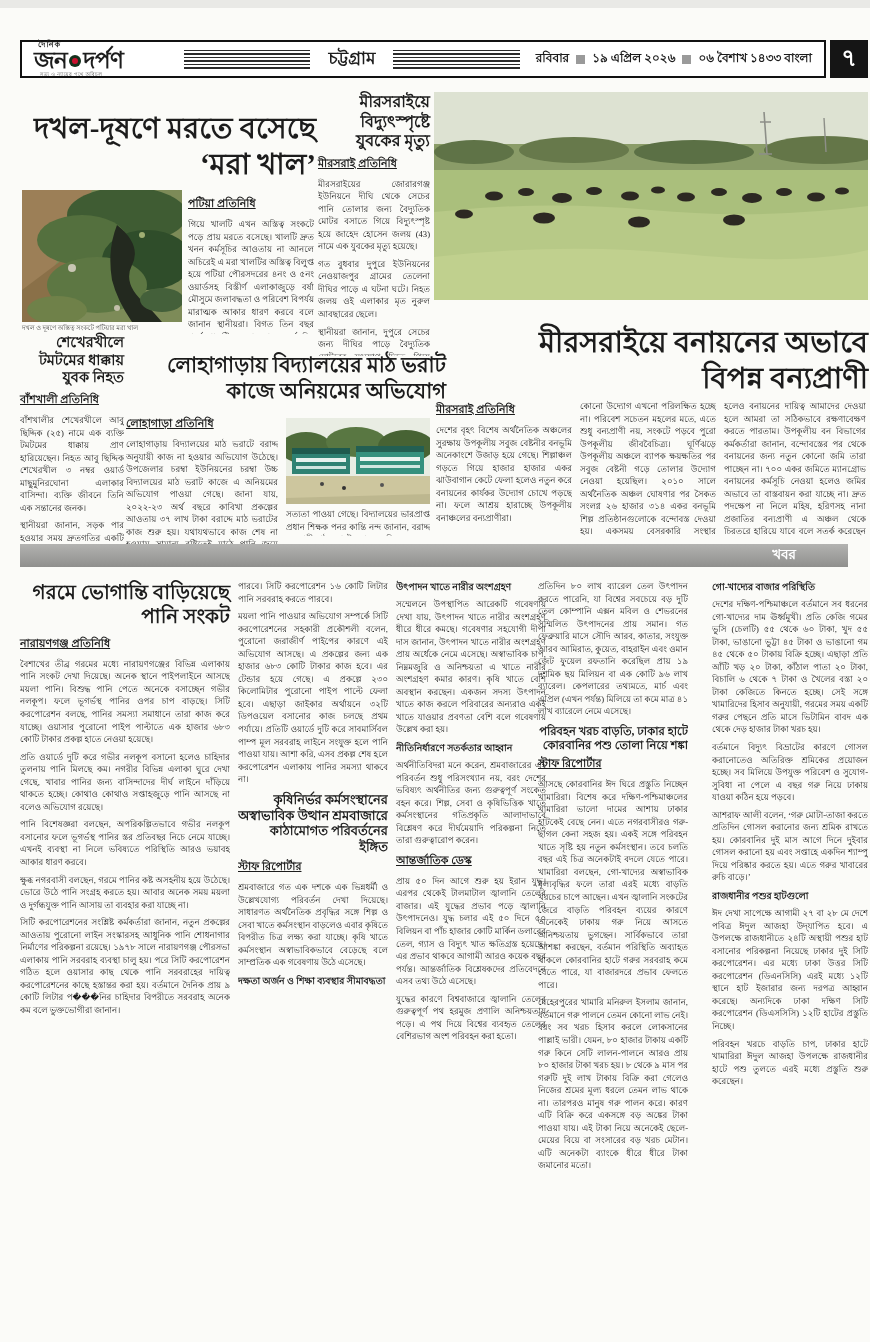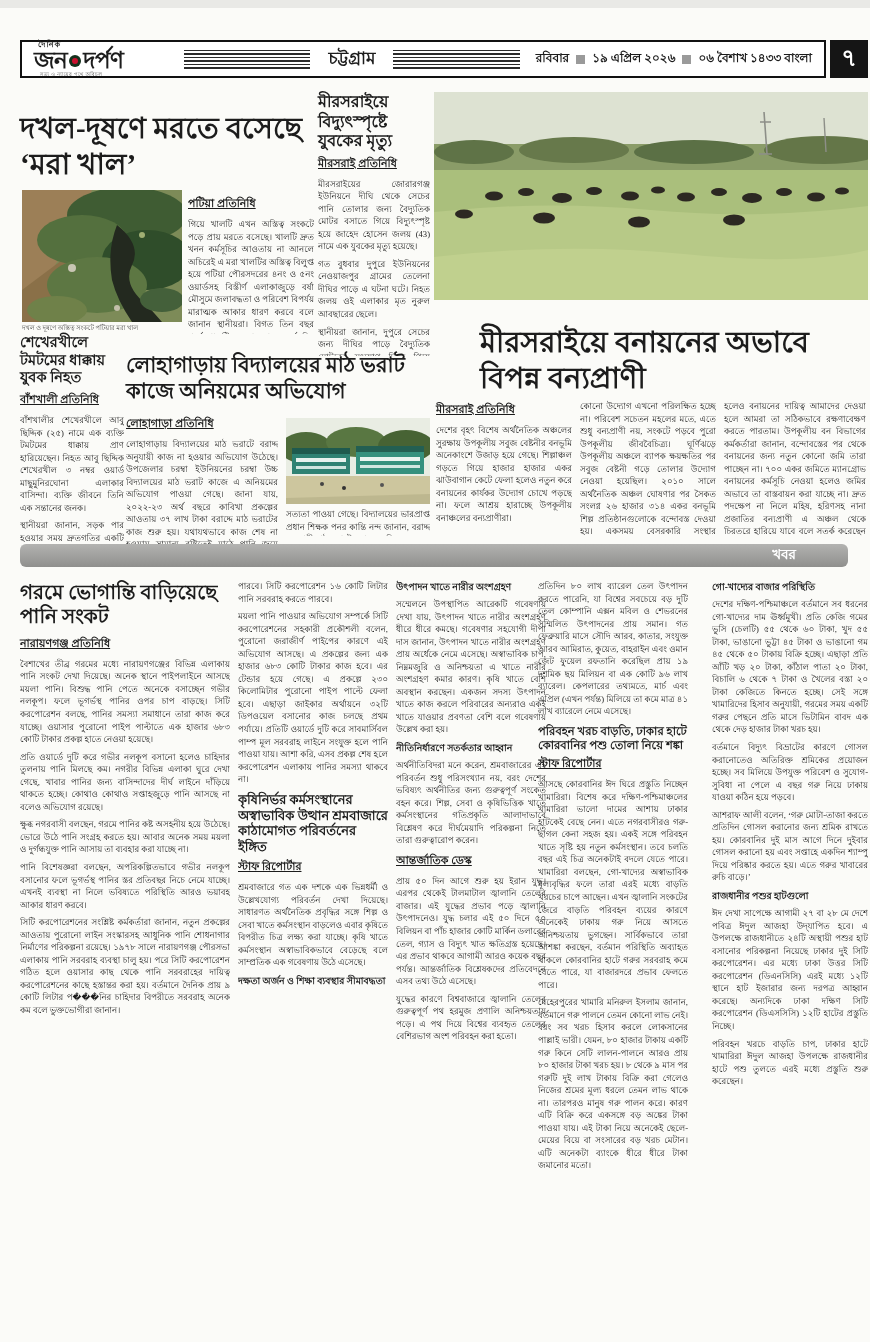--- a/index.html
+++ b/index.html
@@ -15,39 +15,39 @@
   .logo-emblem:after{content:"";position:absolute;left:3px;top:3px;width:6px;height:6px;border-radius:50%;background:#c8102e;}
   .logo-tagline{font-size:5px;color:#555;margin-left:6px;letter-spacing:.5px;}
   .rule-stack{display:flex;flex-direction:column;gap:2px;flex:1;}
   .rule-stack i{display:block;height:1.5px;background:#2b2b2b;}
   .edition{font-size:17px;font-weight:bold;white-space:nowrap;padding:0 8px;}
   .dateline{font-size:12px;font-weight:bold;white-space:nowrap;display:flex;align-items:center;gap:7px;padding-left:6px;}
   .sq{width:9px;height:9px;background:#9a9a9a;display:inline-block;}
   .pagenum{position:absolute;left:830px;top:32px;width:38px;height:38px;background:#151515;color:#fff;
            display:flex;align-items:center;justify-content:center;font-size:24px;font-weight:bold;}
   
-  .hl{font-weight:bold;text-align:left;line-height:1.22;}
+  .hl{font-weight:bold;text-align:right;line-height:1.22;}
   .byline{font-size:11px;font-weight:bold;text-decoration:underline;margin:3px 0 4px 0;}
   .bp{font-size:8.6px;line-height:1.46;text-align:justify;margin:0 0 5px 0;}
   .subhead{font-size:9.4px;font-weight:bold;margin:4px 0 3px 0;}
   .clip{overflow:hidden;}
   .abs{position:absolute;box-sizing:border-box;}
   .caption{font-size:6.5px;color:#444;line-height:1.2;}
   
   .hl-xl{font-size:29px;}
   .hl-lg{font-size:21px;}
   .hl-md{font-size:16px;}
   .hl-sm{font-size:14.5px;}
   .hl-xs{font-size:13px;}
   .hl-xxs{font-size:11.5px;}
   
   .section-bar{position:absolute;left:20px;top:536px;width:828px;height:23px;
                background:linear-gradient(180deg,#b3b3b1,#8f8f8d);display:flex;align-items:center;
                justify-content:flex-end;padding-right:52px;box-sizing:border-box;
-               color:#fff;font-weight:bold;font-size:13.5px;font-family:"Liberation Sans",sans-serif;border-radius:6px;}
+               color:#fff;font-weight:bold;font-size:13.5px;font-family:"Liberation Sans",sans-serif;}
   
   .photo{display:block;}
   svg{display:block;}
 </style>
 </head>
 <body>
 
 <div class="page">
 
   <div class="masthead">
@@ -218,22 +218,22 @@
   <div class="section-bar">
     <span>খবর</span>
   </div>
 
   <div class="abs" style="left:20px;top:572px;width:210px;">
     <h2 class="hl hl-lg" style="margin:0 0 6px 0;font-size:20px;">গরমে ভোগান্তি বাড়িয়েছে পানি সংকট</h2>
     <div class="byline">নারায়ণগঞ্জ প্রতিনিধি</div>
     <div class="clip" style="height:672px;">
         <p class="bp">বৈশাখের তীব্র গরমের মধ্যে নারায়ণগঞ্জের বিভিন্ন এলাকায় পানি সংকট দেখা দিয়েছে। অনেক স্থানে পাইপলাইনে আসছে ময়লা পানি। বিশুদ্ধ পানি পেতে অনেকে বসাচ্ছেন গভীর নলকূপ। ফলে ভূগর্ভস্থ পানির ওপর চাপ বাড়ছে। সিটি করপোরেশন বলছে, পানির সমস্যা সমাধানে তারা কাজ করে যাচ্ছে। ওয়াসার পুরোনো পাইপ পাল্টাতে এক হাজার ৬৮৩ কোটি টাকার প্রকল্প হাতে নেওয়া হয়েছে।</p>
         <p class="bp">প্রতি ওয়ার্ডে দুটি করে গভীর নলকূপ বসানো হলেও চাহিদার তুলনায় পানি মিলছে কম। নগরীর বিভিন্ন এলাকা ঘুরে দেখা গেছে, খাবার পানির জন্য বাসিন্দাদের দীর্ঘ লাইনে দাঁড়িয়ে থাকতে হচ্ছে। কোথাও কোথাও সপ্তাহজুড়ে পানি আসছে না বলেও অভিযোগ রয়েছে।</p>
+        <p class="bp">পানি বিশেষজ্ঞরা বলছেন, অপরিকল্পিতভাবে গভীর নলকূপ বসানোর ফলে ভূগর্ভস্থ পানির স্তর প্রতিবছর নিচে নেমে যাচ্ছে। এখনই ব্যবস্থা না নিলে ভবিষ্যতে পরিস্থিতি আরও ভয়াবহ আকার ধারণ করবে।</p>
         <p class="bp">ক্ষুব্ধ নগরবাসী বলছেন, গরমে পানির কষ্ট অসহনীয় হয়ে উঠেছে। ভোরে উঠে পানি সংগ্রহ করতে হয়। আবার অনেক সময় ময়লা ও দুর্গন্ধযুক্ত পানি আসায় তা ব্যবহার করা যাচ্ছে না।</p>
-        <p class="bp">পানি বিশেষজ্ঞরা বলছেন, অপরিকল্পিতভাবে গভীর নলকূপ বসানোর ফলে ভূগর্ভস্থ পানির স্তর প্রতিবছর নিচে নেমে যাচ্ছে। এখনই ব্যবস্থা না নিলে ভবিষ্যতে পরিস্থিতি আরও ভয়াবহ আকার ধারণ করবে।</p>
         <p class="bp">সিটি করপোরেশনের সংশ্লিষ্ট কর্মকর্তারা জানান, নতুন প্রকল্পের আওতায় পুরোনো লাইন সংস্কারসহ আধুনিক পানি শোধনাগার নির্মাণের পরিকল্পনা রয়েছে। ১৯৭৮ সালে নারায়ণগঞ্জ পৌরসভা এলাকায় পানি সরবরাহ ব্যবস্থা চালু হয়। পরে সিটি করপোরেশন গঠিত হলে ওয়াসার কাছ থেকে পানি সরবরাহের দায়িত্ব করপোরেশনের কাছে হস্তান্তর করা হয়। বর্তমানে দৈনিক প্রায় ৯ কোটি লিটার প���নির চাহিদার বিপরীতে সরবরাহ অনেক কম বলে ভুক্তভোগীরা জানান।</p>
       </div>
   </div>
 
   <div class="abs clip" style="left:238px;top:572px;width:150px;height:754px;">
     <div>
         <p class="bp">পারবে। সিটি করপোরেশন ১৬ কোটি লিটার পানি সরবরাহ করতে পারবে।</p>
         <p class="bp">ময়লা পানি পাওয়ার অভিযোগ সম্পর্কে সিটি করপোরেশনের সহকারী প্রকৌশলী বলেন, পুরোনো জরাজীর্ণ পাইপের কারণে এই অভিযোগ আসছে। এ প্রকল্পের জন্য এক হাজার ৬৮৩ কোটি টাকার কাজ হবে। এর টেন্ডার হয়ে গেছে। এ প্রকল্পে ২৩০ কিলোমিটার পুরোনো পাইপ পাল্টে ফেলা হবে। এছাড়া জাইকার অর্থায়নে ৩২টি ডিপওয়েল বসানোর কাজ চলছে প্রথম পর্যায়ে। প্রতিটি ওয়ার্ডে দুটি করে সাবমার্সিবল পাম্প মূল সরবরাহ লাইনে সংযুক্ত হলে পানি পাওয়া যায়। আশা করি, এসব প্রকল্প শেষ হলে করপোরেশন এলাকায় পানির সমস্যা থাকবে না।</p>
       </div>
     <h3 class="hl hl-xs" style="margin:6px 0 3px 0;">কৃষিনির্ভর কর্মসংস্থানের অস্বাভাবিক উত্থান শ্রমবাজারে কাঠামোগত পরিবর্তনের ইঙ্গিত</h3>

